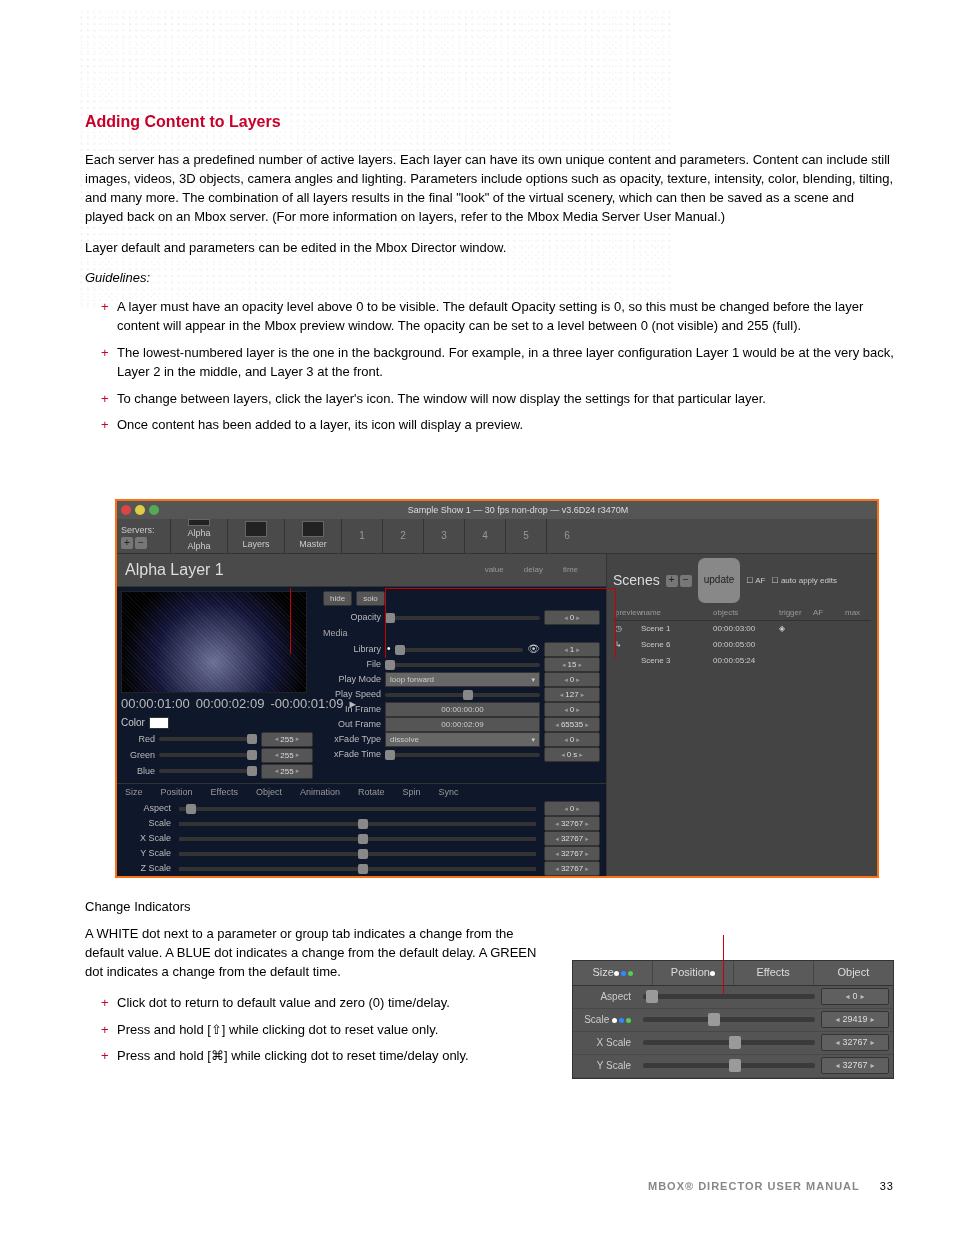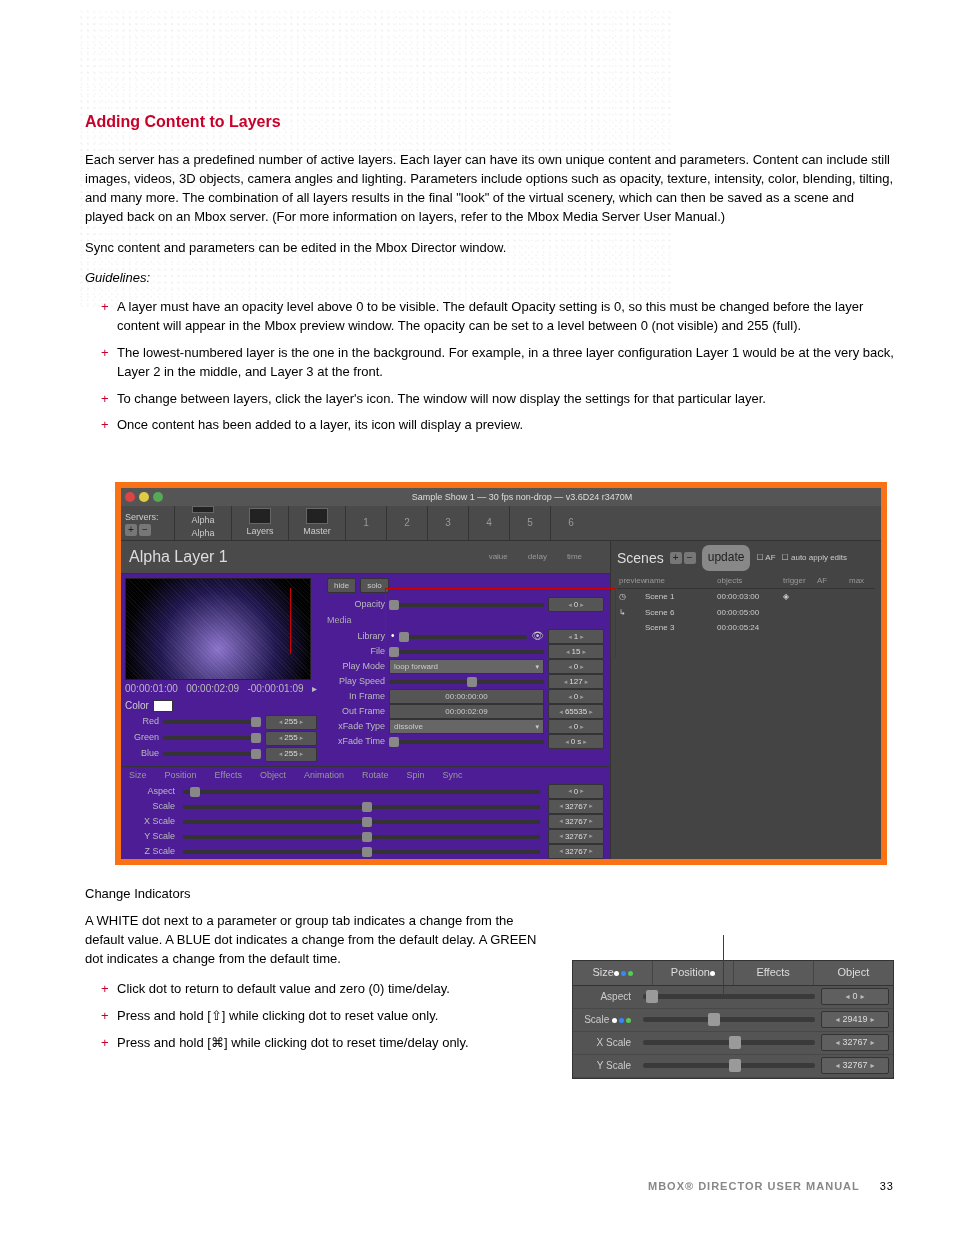--- a/index.html
+++ b/index.html
@@ -37,25 +37,25 @@
     font-weight: bold;
     margin: 0 0 18px 0;
   }
   p { margin: 0 0 12px 0; }
   .guidelines { font-style: italic; margin-bottom: 10px; }
   ul.plus { list-style: none; padding: 0; margin: 0 0 20px 0; }
   ul.plus > li { position: relative; padding-left: 32px; margin-bottom: 8px; }
   ul.plus > li::before { content: "+"; position: absolute; left: 16px; color: #c8002a; }
   .app {
     width: 760px;
-    margin: 47px 0 0 30px;
-    background: #4c1d95;
+    margin: 64px 0 0 30px;
+    background: #0f172a;
     color: #ccc;
     font-size: 10px;
-    border: 6px solid #f97316;
+    border: 2px solid #f97316;
   }
   .titlebar { background: #555; height: 18px; display: flex; align-items: center; padding: 0 4px; gap: 4px; }
   .traffic { display: flex; gap: 4px; }
   .dot { width: 10px; height: 10px; border-radius: 50%; }
   .red { background: #d44; } .yellow { background: #dc4; } .green { background: #5a5; }
   .title-center { flex: 1; text-align: center; color: #ddd; font-size: 9px; }
   .toolbar { display: flex; background: #4a4a4a; height: 34px; border-bottom: 1px solid #333; }
   .servers-box { width: 45px; display: flex; flex-direction: column; justify-content: center; padding: 0 4px; font-size: 9px; }
   .pm { display: flex; gap: 2px; }
   .pm span { background: #777; color:#222; border-radius:2px; width:12px; height:12px; display:flex; align-items:center; justify-content:center; font-size:10px;}
@@ -65,27 +65,27 @@
   .appbody { display: flex; }
   .leftpane { width: 490px; }
   .rightpane { flex: 1; background: #444; border-left: 1px solid #333; padding: 4px 6px; }
   .layer-title { font-size: 16px; font-weight: 300; color: #ddd; padding: 4px 8px; background: #4a4a4a; border-bottom: 1px solid #333; display:flex; justify-content:space-between; align-items:center; }
   .scenes-title { font-size: 14px; font-weight:300; color:#ddd; display:flex; align-items:center; gap:6px; margin-bottom:2px;}
   .scenes-title .pm span{background:#777;}
   .scene-head { display:flex; font-size:8px; color:#999; border-bottom:1px solid #333; padding:2px 0;}
   .scene-head div, .scene-row div { padding: 0 2px; }
   .scene-row { display:flex; font-size:8px; padding:2px 0; }
   .c-prev{width:22px;} .c-name{width:68px;} .c-tc{width:62px;} .c-trig{width:30px;} .c-af{width:28px;} .c-max{width:24px;}
-  .update-btn{background:#888; color:#222; border-radius:7px; padding:4px 6px; font-size:12px; display:inline-block;}
+  .update-btn{background:#888; color:#222; border-radius:7px; padding:15px 6px; font-size:10px; display:inline-block;}
   .af-chk{font-size:8px; color:#ccc;}
   .main { display:flex; }
   .preview-col { width: 192px; padding: 4px; }
   .preview-img { width: 184px; height: 100px; background: radial-gradient(circle at 50% 70%, rgba(200,200,255,0.5), rgba(20,20,60,0.8) 50%, #000 80%); border:1px solid #222; position:relative;}
   .preview-img::after{content:""; position:absolute; inset:0; background: repeating-linear-gradient(45deg, rgba(255,255,255,0.05), rgba(255,255,255,0.05) 1px, transparent 1px, transparent 3px);}
-  .tc-row { font-size: 10px; display:flex; gap:6px; color:#bbb; padding:2px 0;justify-content:space-between;}
+  .tc-row { font-size: 13px; display:flex; gap:6px; color:#bbb; padding:2px 0;}
   .color-label { font-size:10px; color:#ccc; padding:2px 0;}
   .slider-row { display:flex; align-items:center; height:16px; gap:4px;}
   .slider-row .lbl { width:34px; text-align:right; font-size:9px; color:#bbb;}
   .slider { flex:1; height:4px; background:#333; position:relative; border-radius:2px;}
   .slider .handle{position:absolute; right:0; top:-3px; width:10px; height:10px; background:#888; border-radius:2px;}
   .spinner { width:50px; height:13px; background:#555; border:1px solid #333; display:flex; align-items:center; justify-content:center; font-size:8px; color:#ddd; border-radius:2px;}
   .spinner::before{content:"◂"; font-size:7px; margin-right:2px; color:#999;}
   .spinner::after{content:"▸"; font-size:7px; margin-left:2px; color:#999;}
   .params-col { flex:1; padding: 4px 6px; }
   .btns { display:flex; gap:4px; margin-bottom:4px;}
@@ -133,21 +133,21 @@
 </style>
 </head>
 <body>
 
 <div class="page">
   <div class="watermark"></div>
 
   <div class="content">
     <h2 class="section">Adding Content to Layers</h2>
     <p>Each server has a predefined number of active layers. Each layer can have its own unique content and parameters. Content can include still images, videos, 3D objects, camera angles and lighting. Parameters include options such as opacity, texture, intensity, color, blending, tilting, and many more. The combination of all layers results in the final "look" of the virtual scenery, which can then be saved as a scene and played back on an Mbox server. (For more information on layers, refer to the Mbox Media Server User Manual.)</p>
-    <p>Sync content and parameters can be edited in the Mbox Director window.</p>
+    <p>Layer default and parameters can be edited in the Mbox Director window.</p>
     <p class="guidelines">Guidelines:</p>
     <ul class="plus">
       <li><span>A layer must have an opacity level above 0 to be visible. The default Opacity setting is 0, so this must be changed before the layer content will appear in the Mbox preview window. The opacity can be set to a level between 0 (not visible) and 255 (full).</span></li>
       <li><span>The lowest-numbered layer is the one in the background. For example, in a three layer configuration Layer 1 would be at the very back, Layer 2 in the middle, and Layer 3 at the front.</span></li>
       <li><span>To change between layers, click the layer's icon. The window will now display the settings for that particular layer.</span></li>
       <li><span>Once content has been added to a layer, its icon will display a preview.</span></li>
     </ul>
 
     <div class="red-line" style="left:205px; top:478px; width:1px; height:66px;"></div>
     <div class="red-line" style="left:300px; top:478px; width:1px; height:70px;"></div>

